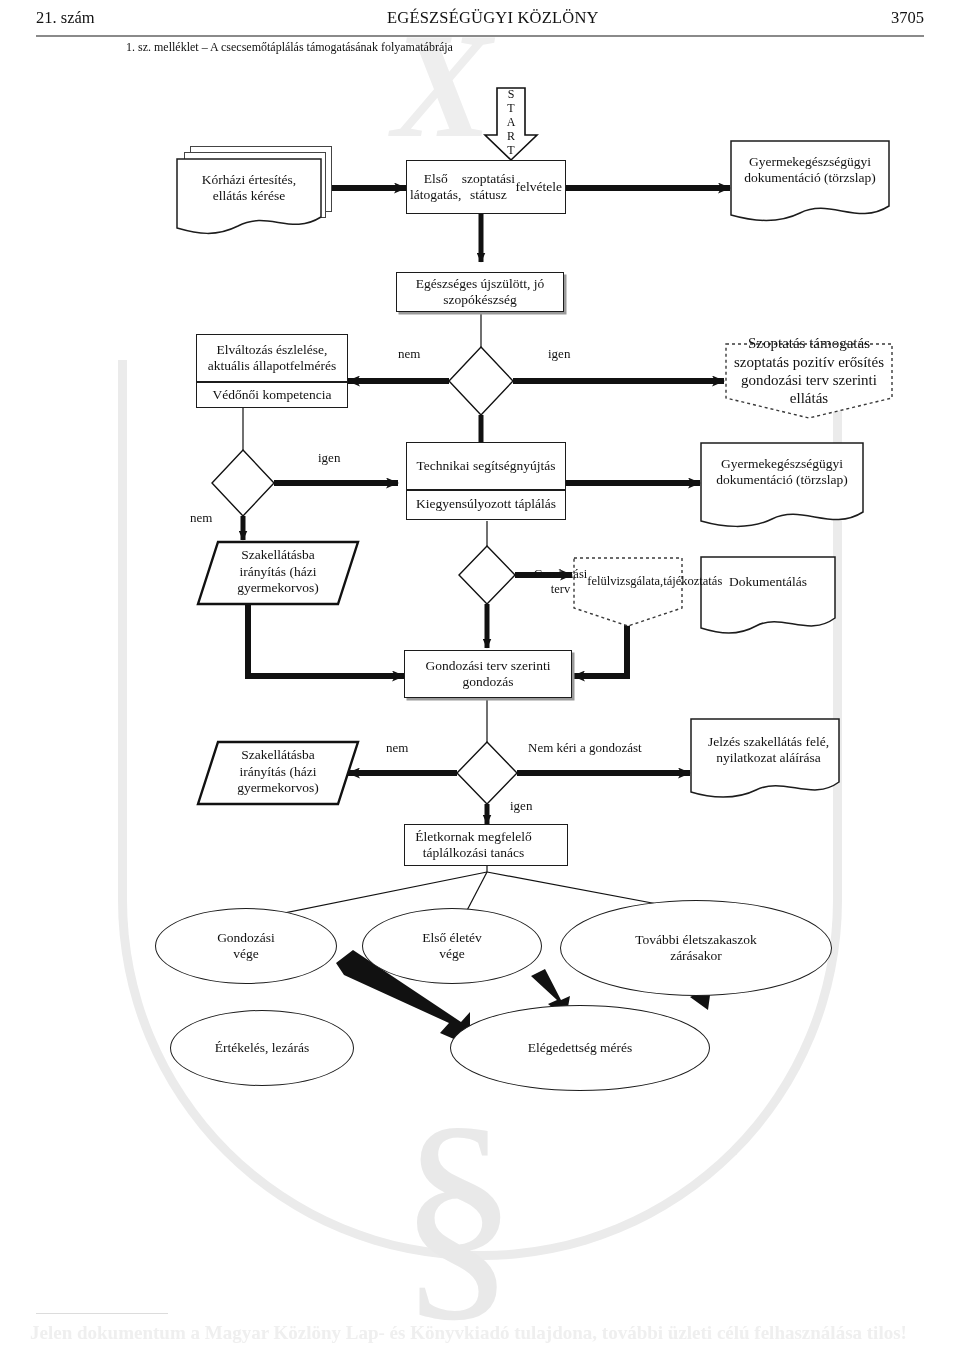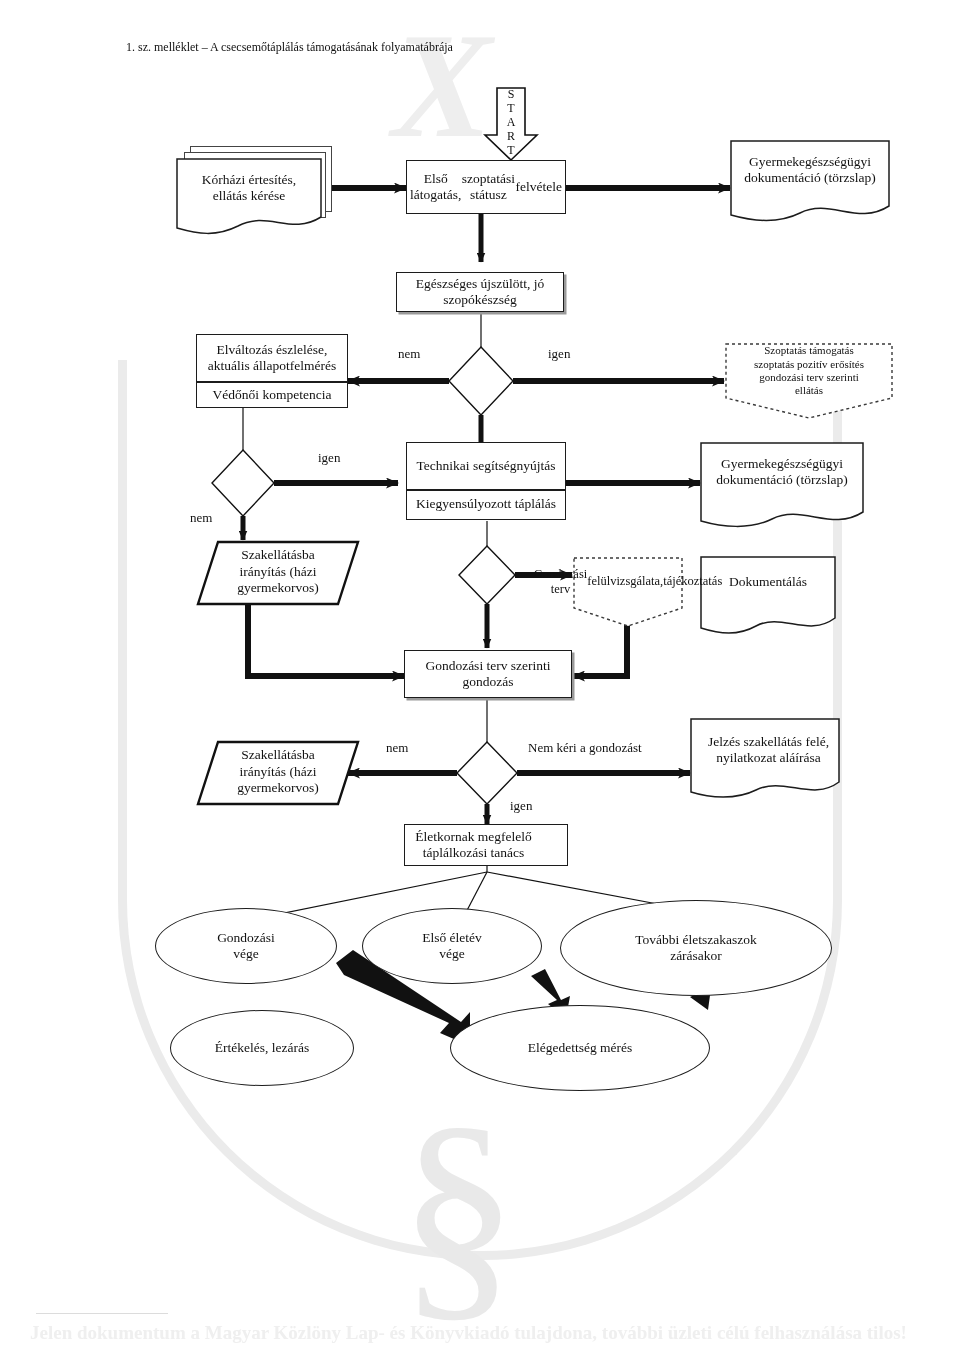--- a/index.html
+++ b/index.html
@@ -92,20 +92,28 @@
 <body>
 
 <div class="page">
 
   <div class="wm-layer">
     <div class="wm-shield"></div>
     <div class="wm-x">X</div>
     <div class="wm-section">§</div>
   </div>
 
+  <div class="hdr">
+    <div class="hdr-inner">
+      <div class="hdr-left">21. szám</div>
+      <div class="hdr-center">EGÉSZSÉGÜGYI KÖZLÖNY</div>
+      <div class="hdr-right">3705</div>
+    </div>
+    <div class="hdr-rule"></div>
+  </div>
 
   <div class="subtitle">1. sz. melléklet – A csecsemőtáplálás támogatásának folyamatábrája</div>
 
   <div class="flow">
 
     <svg width="960" height="1120">
       <defs>
         <marker id="ah" markerWidth="13" markerHeight="11" refX="12" refY="5.5" orient="auto" markerUnits="userSpaceOnUse">
           <path d="M0,0 L13,5.5 L0,11 L3.2,5.5 Z" fill="#111"></path>
         </marker>
@@ -224,21 +232,21 @@
     </div>
     <div class="lbl" style="left:196px;top:383px;width:152px;height:24px;">
       <span>Védőnői kompetencia</span>
     </div>
 
     <div class="node" style="left:724px;top:342px;width:170px;height:78px;">
       <svg width="170" height="78">
         <path d="M2,2 L168,2 L168,56 L85,76 L2,56 Z" fill="#fff" stroke="#3a3a3a" stroke-width="1.4" stroke-dasharray="3,3"></path>
       </svg>
     </div>
-    <div class="lbl" style="left:724px;top:344px;width:170px;height:54px;flex-direction:column;font-size:11px;">
+    <div class="lbl" style="left:724px;top:344px;width:170px;height:54px;flex-direction:column;font-size:15px;">
       <span>Szoptatás támogatás</span>
       <span>szoptatás pozitív erősítés</span>
       <span>gondozási terv szerinti</span>
       <span>ellátás</span>
     </div>
 
     <div class="node box" style="left:406px;top:442px;width:160px;height:78px;"></div>
     <div class="divline" style="left:406px;top:489px;width:160px;"></div>
     <div class="lbl" style="left:406px;top:444px;width:160px;height:44px;">
       <span>Technikai segítségnyújtás</span>

